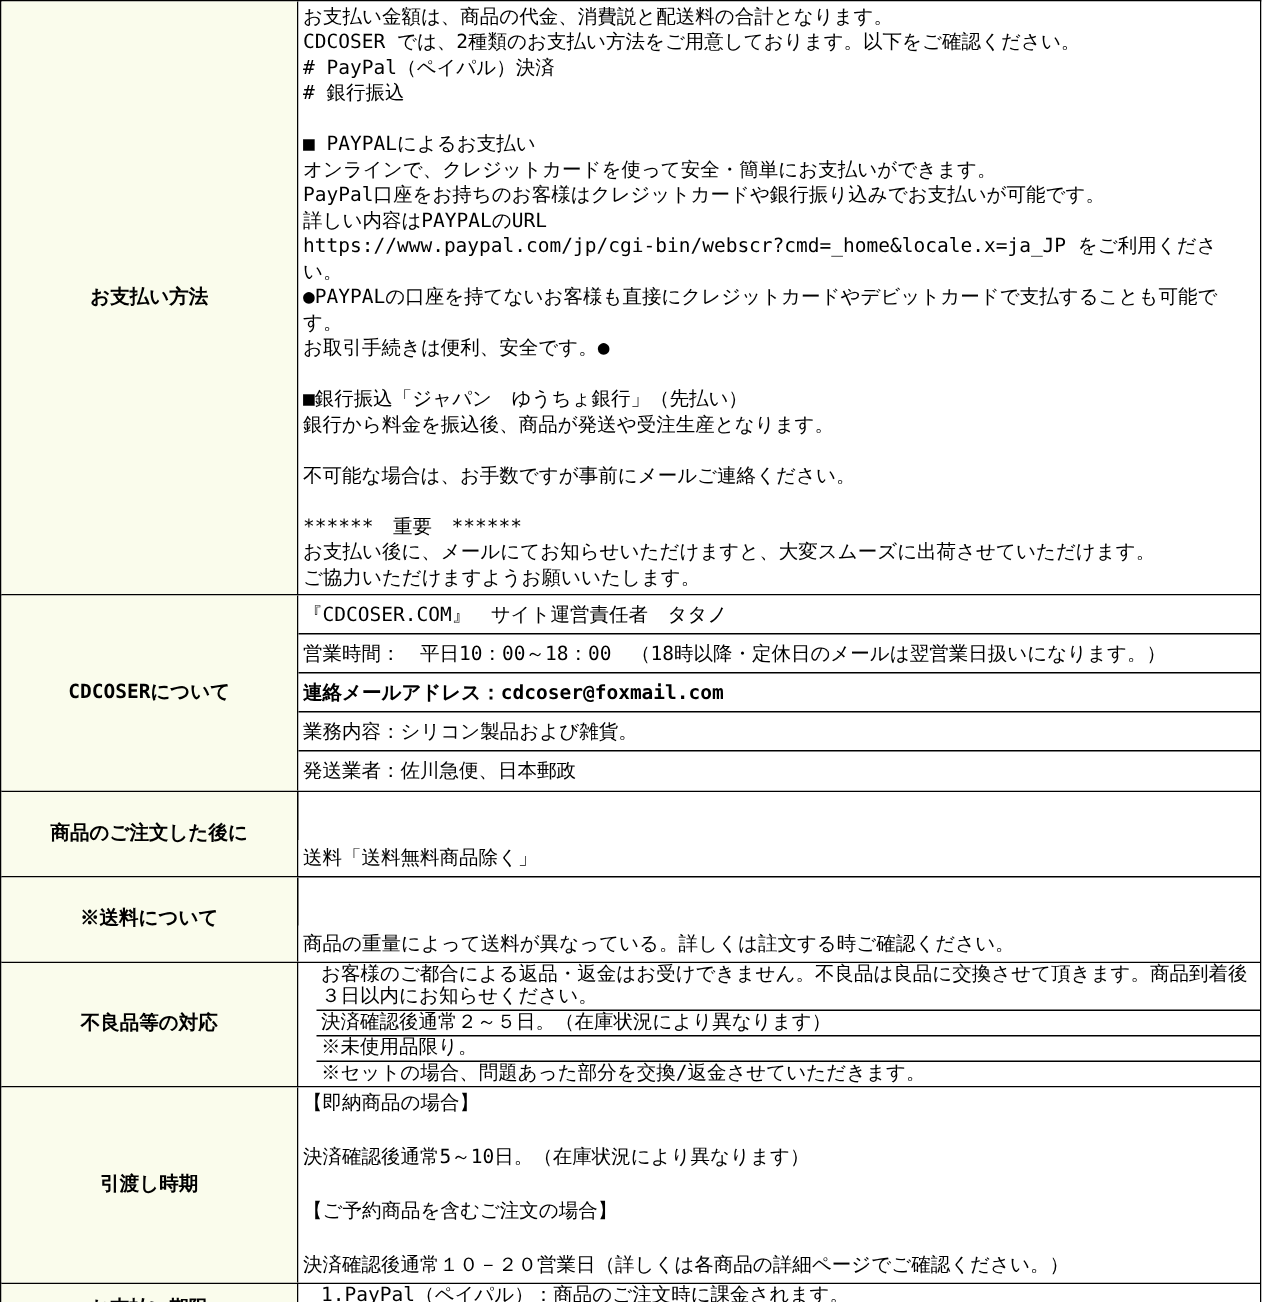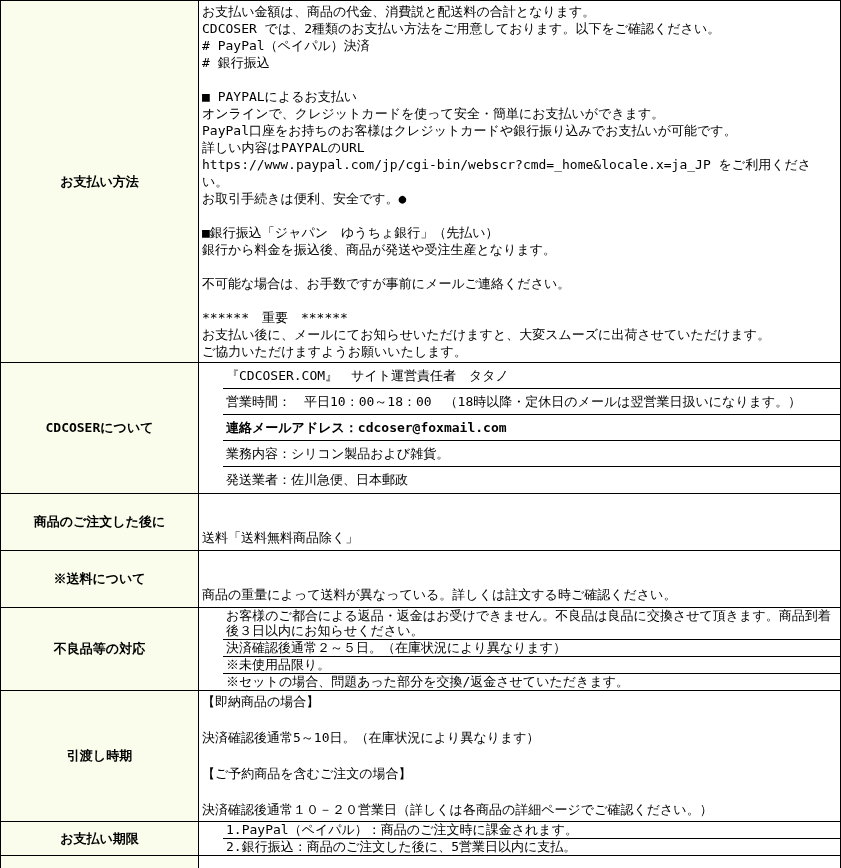--- a/index.html
+++ b/index.html
@@ -35,21 +35,20 @@
     justify-content: center;
     font-weight: bold;
     text-align: center;
     padding: 2px 8px;
     line-height: 16px;
   }
   .ccell {
     flex: 1 1 auto;
     background: #ffffff;
     min-width: 0;
-    padding-left: 24px;
   }
   .ccell.single {
     padding: 3px 3px;
     margin-top: 32px;
   }
   .ccell.lines {
     padding: 2px 3px;
   }
   .line {
     line-height: 17px;
@@ -71,20 +70,21 @@
     border-bottom: none;
   }
   .about-sub {
     height: 26px;
     display: flex;
     align-items: center;
   }
   .compact-sub {
     line-height: 15px;
     padding: 0 3px 1px 3px;
+    margin-left: 12px;
   }
   .bold {
     font-weight: bold;
   }
   .row-extra-fee, .row-shipping-note { min-height: 24px; }
   .row-return-deadline { min-height: 22px; }
 </style>
 </head>
 <body>
 
@@ -97,20 +97,21 @@
         <div class="line">お支払い金額は、商品の代金、消費説と配送料の合計となります。</div>
         <div class="line">CDCOSER では、2種類のお支払い方法をご用意しております。以下をご確認ください。</div>
         <div class="line"># PayPal（ペイパル）決済</div>
         <div class="line"># 銀行振込</div>
         <div class="line"></div>
         <div class="line">■ PAYPALによるお支払い</div>
         <div class="line">オンラインで、クレジットカードを使って安全・簡単にお支払いができます。</div>
         <div class="line">PayPal口座をお持ちのお客様はクレジットカードや銀行振り込みでお支払いが可能です。</div>
         <div class="line">詳しい内容はPAYPALのURL</div>
         <div class="line">https://www.paypal.com/jp/cgi-bin/webscr?cmd=_home&amp;locale.x=ja_JP をご利用ください。</div>
+        <div class="line">●PAYPALの口座を持てないお客様も直接にクレジットカードやデビットカードで支払することも可能です。</div>
         <div class="line">お取引手続きは便利、安全です。●</div>
         <div class="line"></div>
         <div class="line">■銀行振込「ジャパン　ゆうちょ銀行」（先払い）</div>
         <div class="line">銀行から料金を振込後、商品が発送や受注生産となります。</div>
         <div class="line"></div>
         <div class="line">不可能な場合は、お手数ですが事前にメールご連絡ください。</div>
         <div class="line"></div>
         <div class="line">******　重要　******</div>
         <div class="line">お支払い後に、メールにてお知らせいただけますと、大変スムーズに出荷させていただけます。</div>
         <div class="line">ご協力いただけますようお願いいたします。</div>

